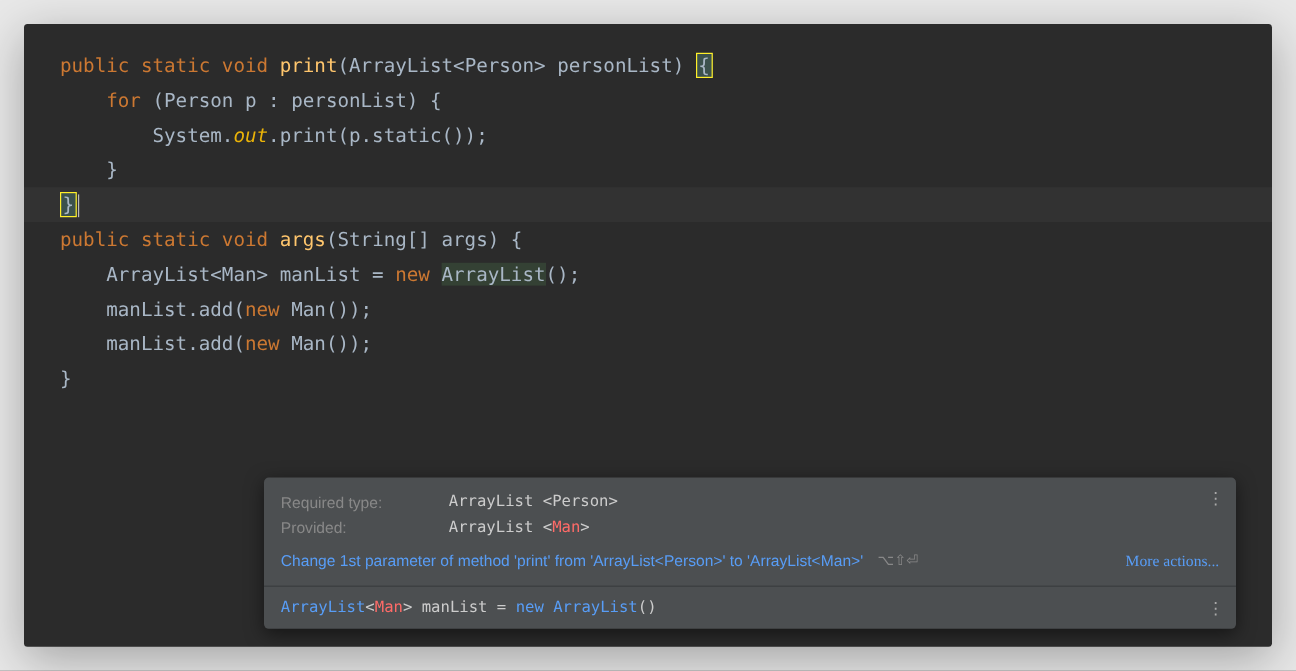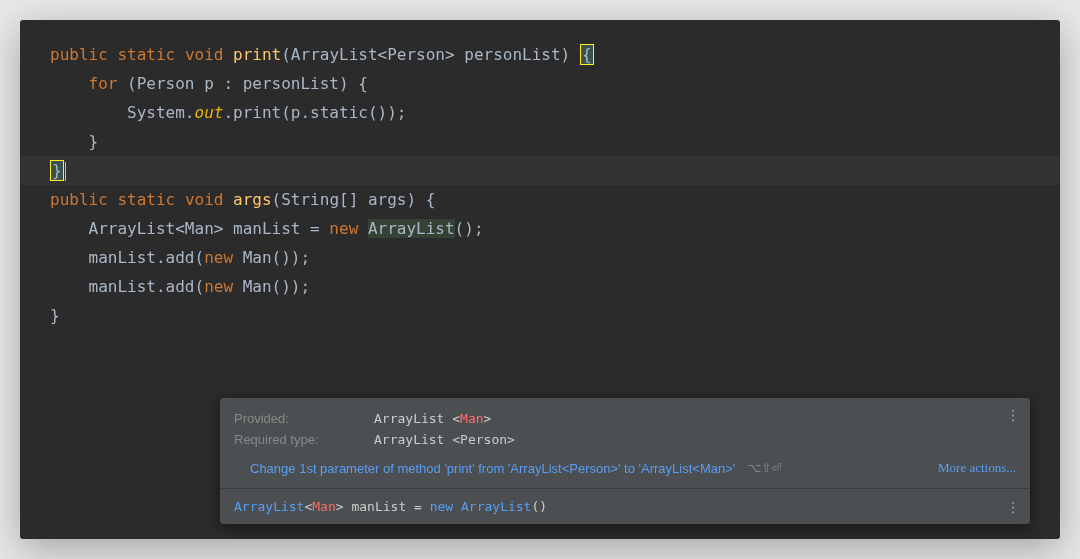--- a/index.html
+++ b/index.html
@@ -86,23 +86,22 @@
       color: #888888;
       width: 140px;
     }
     .tooltip-value {
       color: #cccccc;
       font-family: 'Menlo', 'Consolas', monospace;
     }
     .tooltip-value .red { color: #ff6b68; }
     .tooltip-action-row {
       display: flex;
-      align-items: center;
+      align-items: flex-start;
       padding-top: 10px;
-      margin-left: 16px;
     }
     .tooltip-link {
       color: #589df6;
       cursor: pointer;
     }
     .tooltip-shortcut {
       color: #888888;
       margin-left: 12px;
       font-size: 12px;
     }
@@ -168,26 +167,26 @@
 
   <div class="code-line"><span>    </span><span>manList.add(</span><span class="kw">new</span><span> Man());</span></div>
 
 
   <div class="code-line"><span>}</span></div>
 
   <div class="tooltip-popup">
     <div class="tooltip-section1">
       <div class="kebab">⋮</div>
       <div class="tooltip-row">
+        <span class="tooltip-label">Required type:</span>
+        <span class="tooltip-value"><span>ArrayList </span><span>&lt;Person&gt;</span></span>
+      </div>
+      <div class="tooltip-row">
         <span class="tooltip-label">Provided:</span>
         <span class="tooltip-value"><span>ArrayList </span><span>&lt;</span><span class="red">Man</span><span>&gt;</span></span>
-      </div>
-      <div class="tooltip-row">
-        <span class="tooltip-label">Required type:</span>
-        <span class="tooltip-value"><span>ArrayList </span><span>&lt;Person&gt;</span></span>
       </div>
       <div class="tooltip-action-row">
         <span class="tooltip-link">Change 1st parameter of method 'print' from 'ArrayList&lt;Person&gt;' to 'ArrayList&lt;Man&gt;'</span>
         <span class="tooltip-shortcut">⌥⇧⏎</span>
         <span class="tooltip-more">More actions...</span>
       </div>
     </div>
     <div class="tooltip-divider"></div>
     <div class="tooltip-section2">
       <div class="kebab2">⋮</div>

